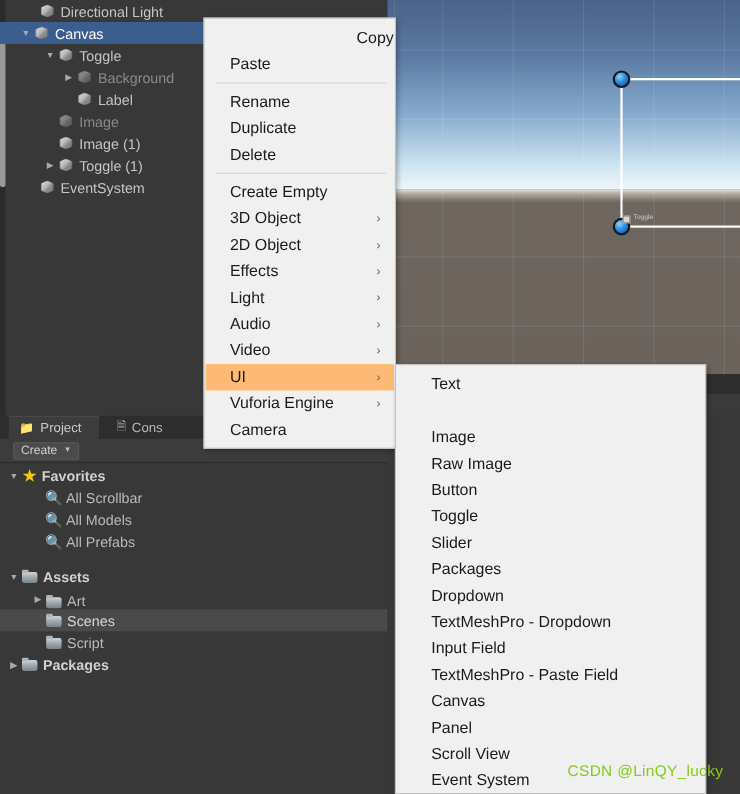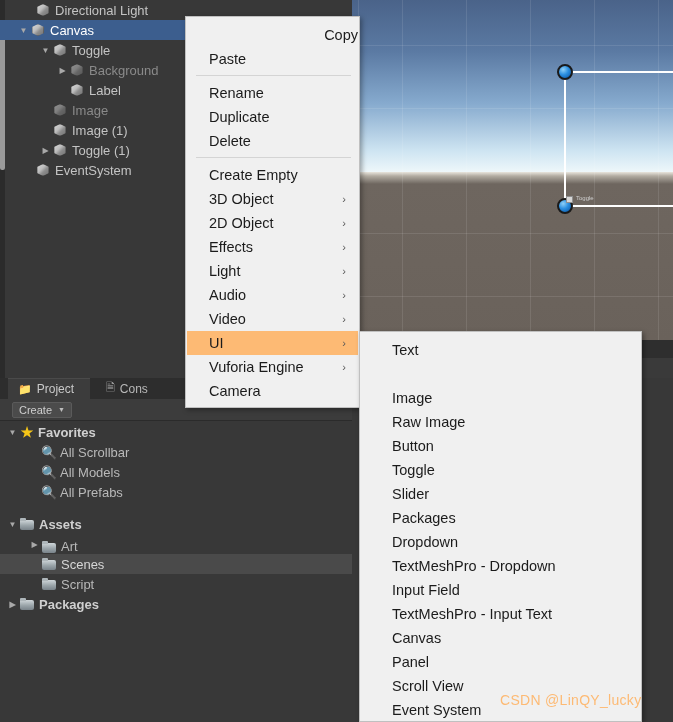--- a/index.html
+++ b/index.html
@@ -178,22 +178,22 @@
     position: absolute; left: 359px; top: 331px; width: 283px; height: 391px;
     background: #f0f0f0; border: 1px solid #c0c0c0;
     box-shadow: 2px 2px 5px rgba(0,0,0,0.35);
   }
   .sitem {
     position: absolute; left: 1px; right: 1px; height: 24px;
     display: flex; align-items: center;
     font-size: 14.5px; color: #1b1b1b; padding-left: 31px;
   }
   .watermark {
-    position: absolute; left: 500px; top: 692px;
-    font-size: 14px; color: #fdba74; letter-spacing: 0.3px;
+    position: absolute; left: 516px; top: 692px;
+    font-size: 14px; color: #84cc16; letter-spacing: 0.3px;
     white-space: nowrap;
   }
 </style>
 </head>
 <body>
 
 <div id="root">
 
   <div class="scene-view">
     <div class="sky"></div>
@@ -445,21 +445,21 @@
       <div class="sitem" style="top: 198px;">
         <span>Dropdown</span>
       </div>
       <div class="sitem" style="top: 222px;">
         <span>TextMeshPro - Dropdown</span>
       </div>
       <div class="sitem" style="top: 246px;">
         <span>Input Field</span>
       </div>
       <div class="sitem" style="top: 270px;">
-        <span>TextMeshPro - Input Text</span>
+        <span>TextMeshPro - Paste Field</span>
       </div>
       <div class="sitem" style="top: 294px;">
         <span>Canvas</span>
       </div>
       <div class="sitem" style="top: 318px;">
         <span>Panel</span>
       </div>
       <div class="sitem" style="top: 342px;">
         <span>Scroll View</span>
       </div>

